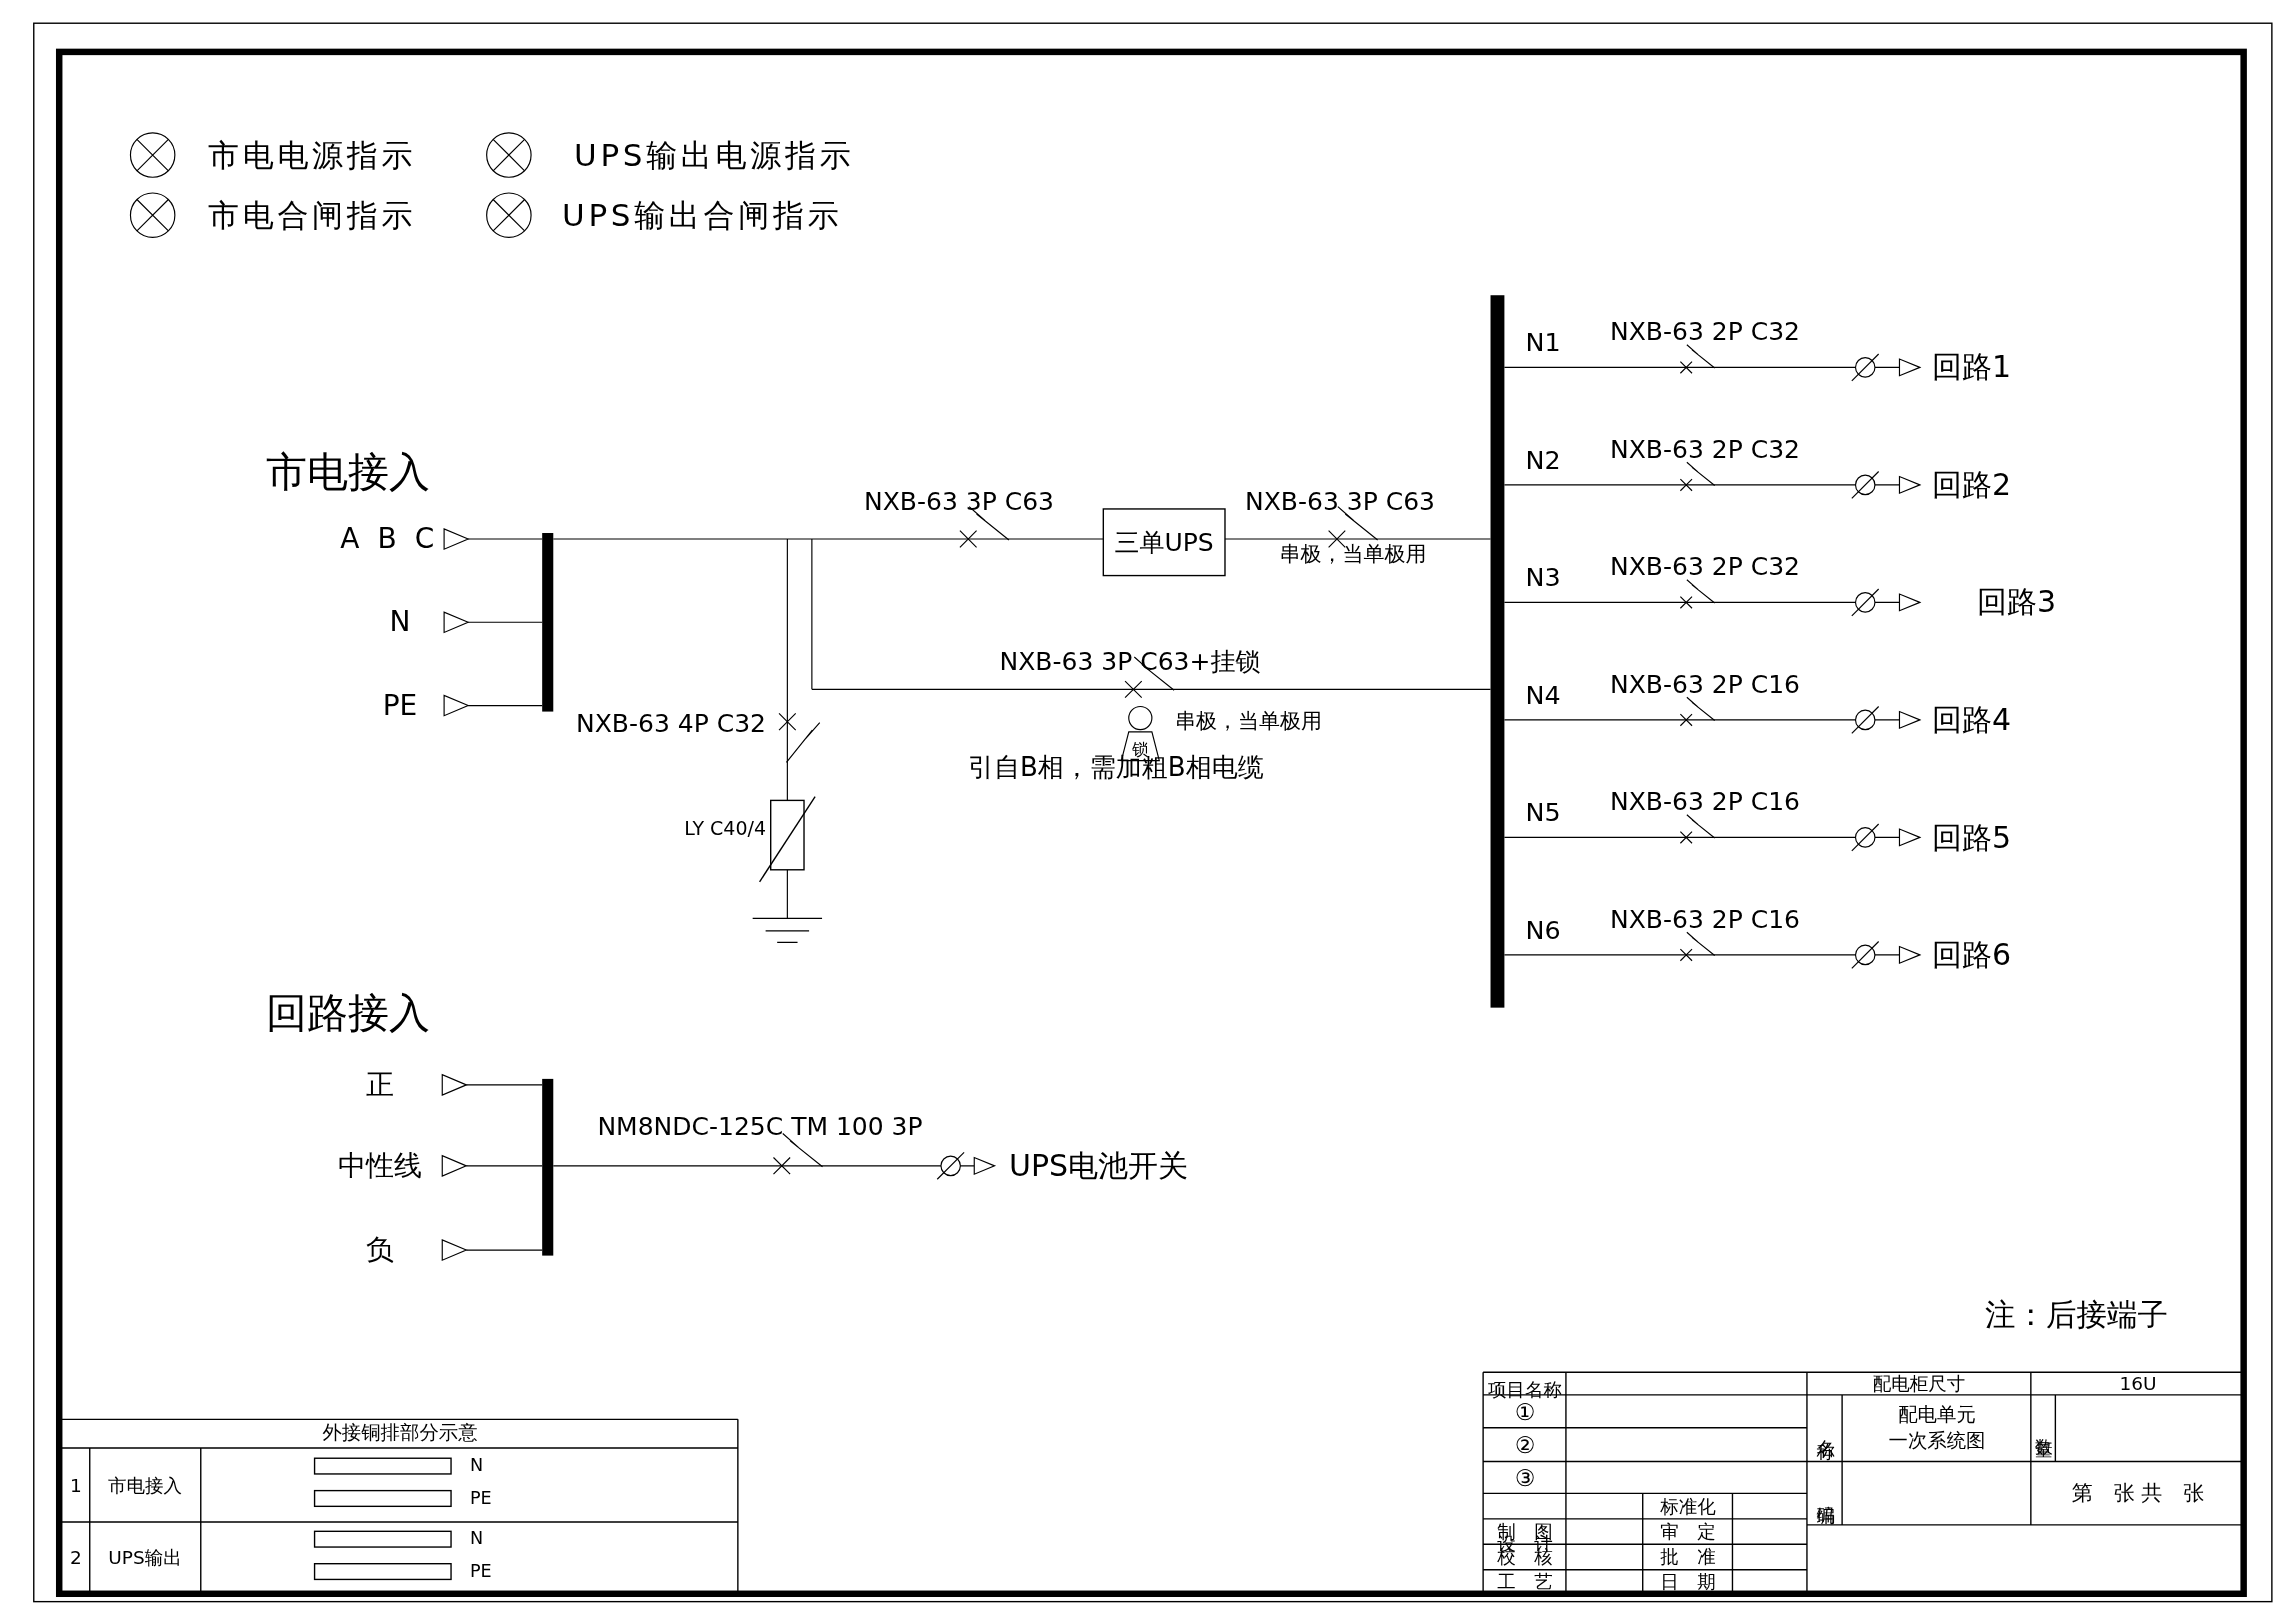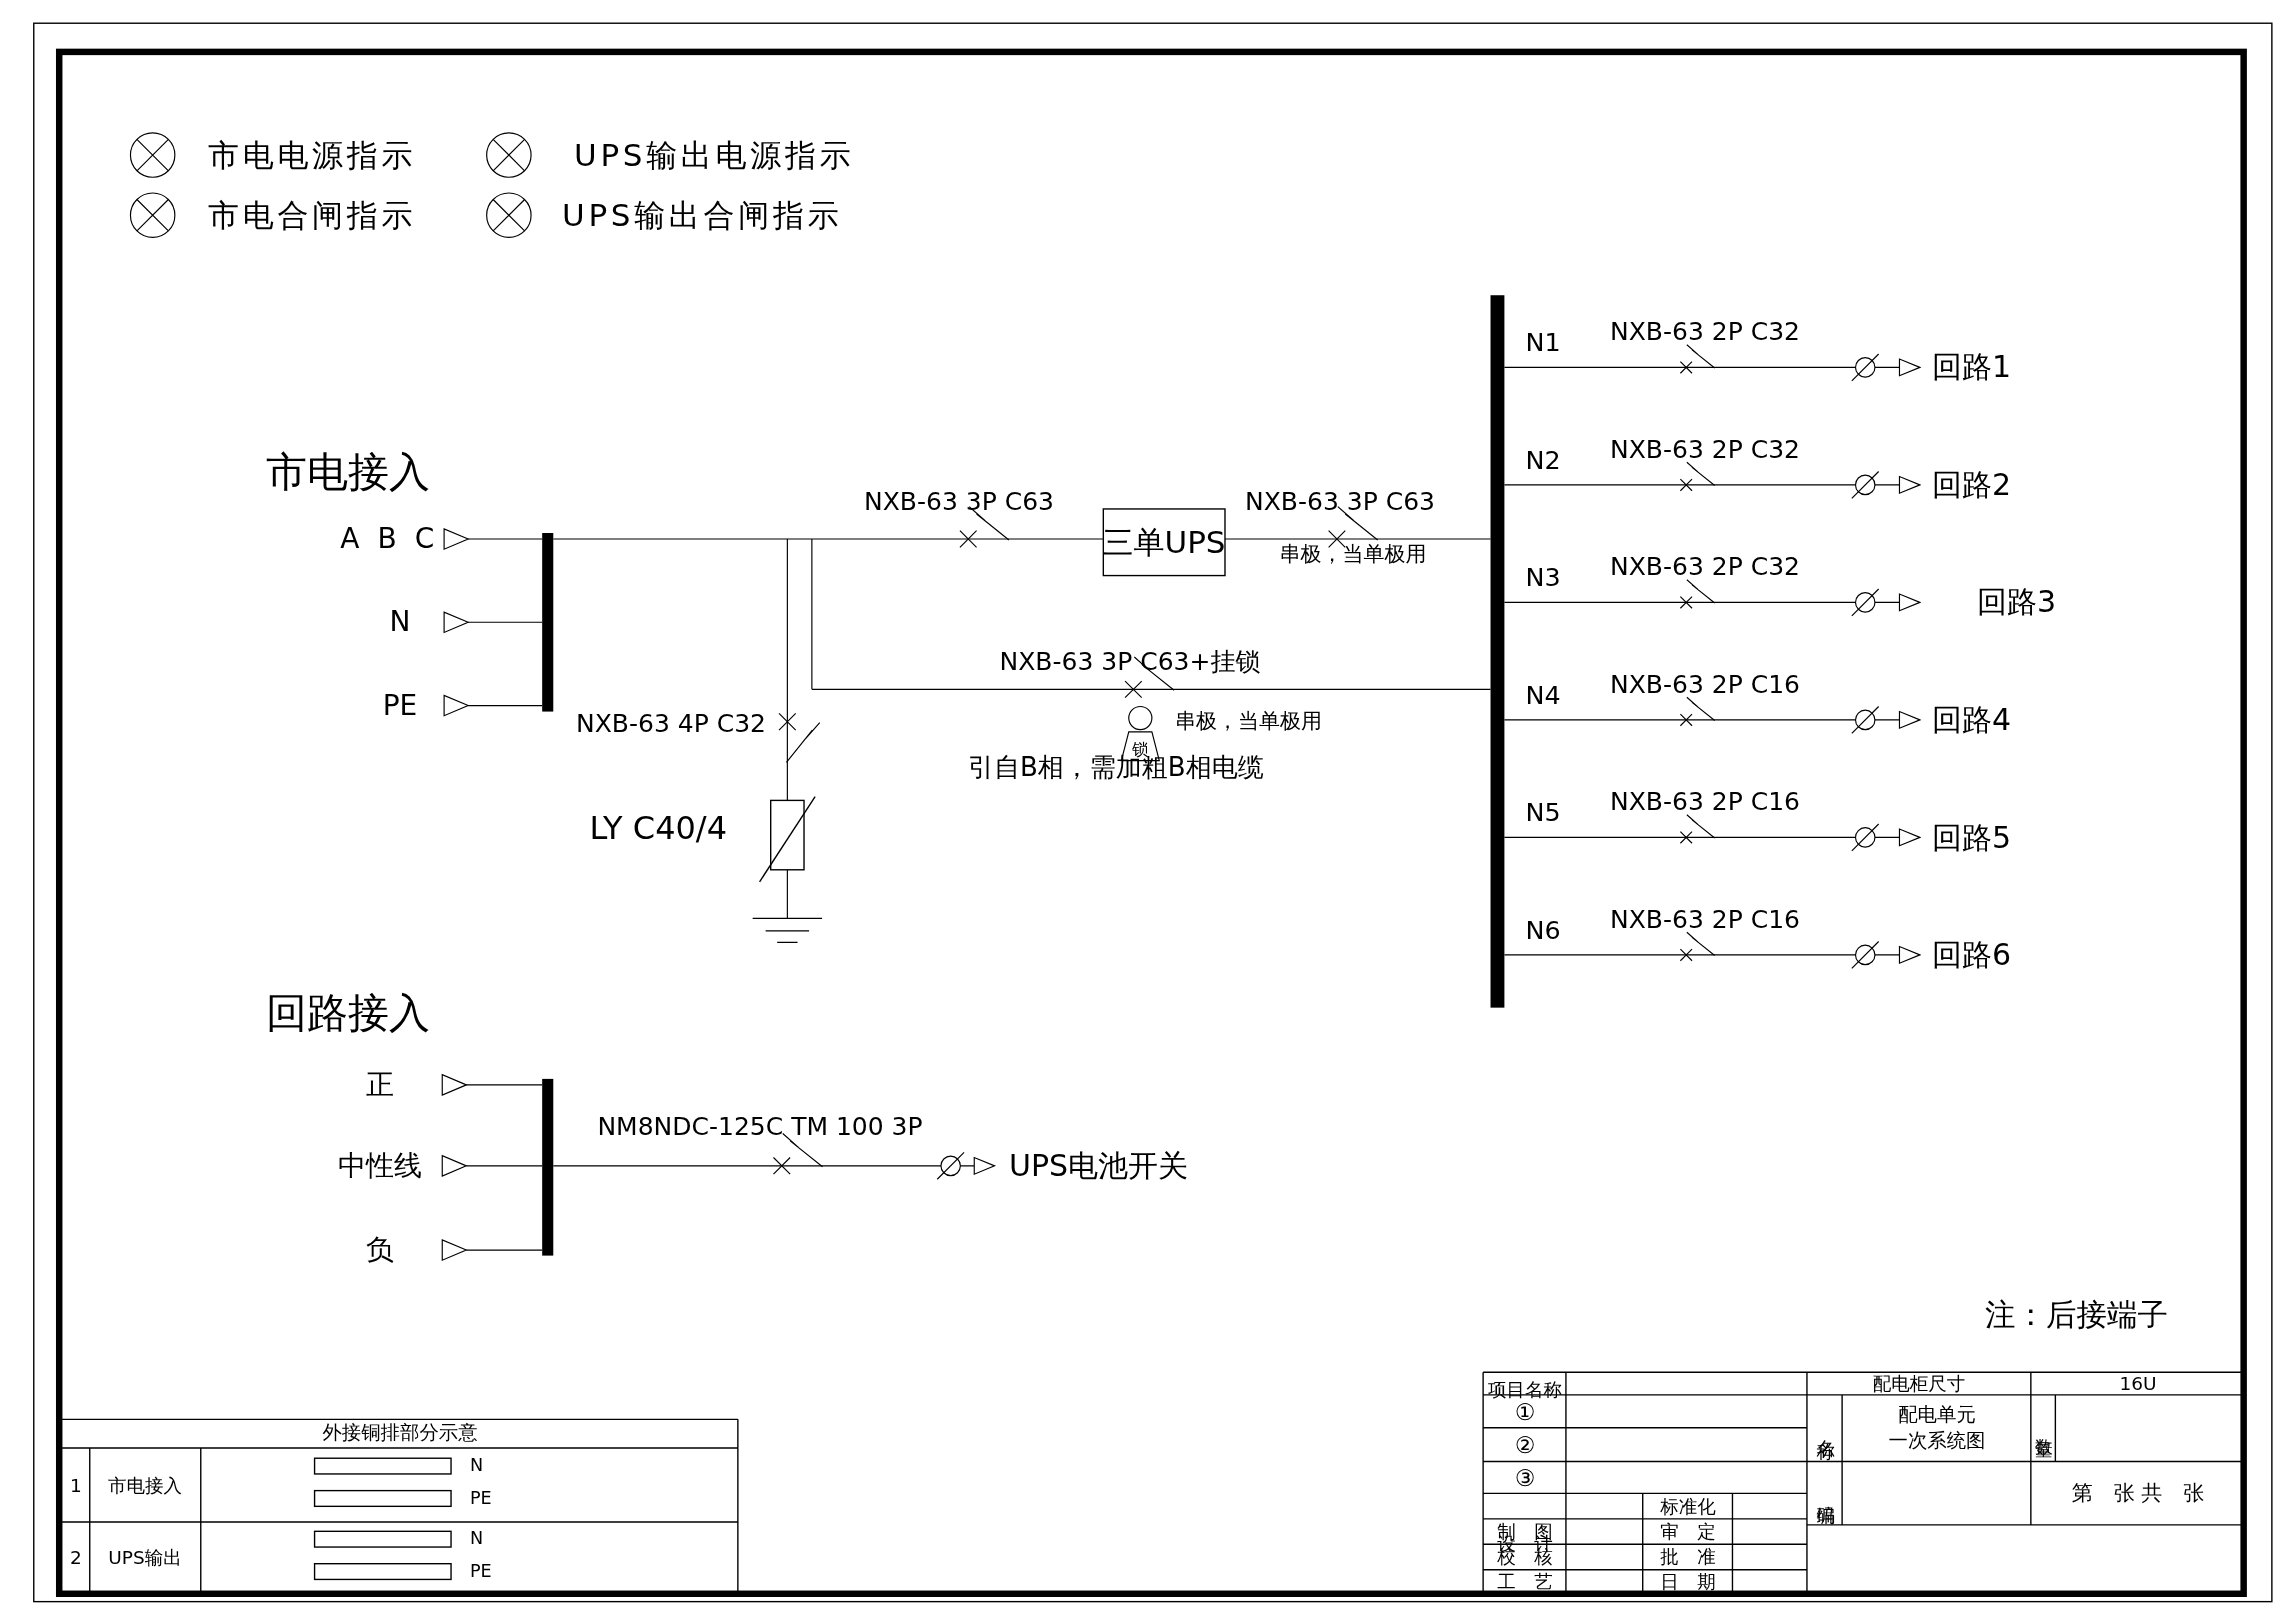--- a/index.html
+++ b/index.html
@@ -144,26 +144,26 @@
 <div class="t l" style="left:574px;top:155px;font-size:31px;letter-spacing:3.7px;">UPS输出电源指示</div>
 <div class="t l" style="left:208px;top:215px;font-size:31px;letter-spacing:3.7px;">市电合闸指示</div>
 <div class="t l" style="left:562px;top:215px;font-size:31px;letter-spacing:3.7px;">UPS输出合闸指示</div>
 
 <div class="t l" style="left:266px;top:472px;font-size:41px;">市电接入</div>
 <div class="t r" style="left:439px;top:539px;font-size:28px;letter-spacing:4.6px;">A B C</div>
 <div class="t c" style="left:400px;top:622px;font-size:28px;">N</div>
 <div class="t c" style="left:400px;top:706px;font-size:28px;">PE</div>
 
 <div class="t c" style="left:959px;top:501px;font-size:25px;">NXB-63 3P C63</div>
-<div class="t c" style="left:1164px;top:542px;font-size:31px;">三单UPS</div>
+<div class="t c" style="left:1164px;top:542px;font-size:25px;">三单UPS</div>
 <div class="t c" style="left:1340px;top:501px;font-size:25px;">NXB-63 3P C63</div>
 <div class="t c" style="left:1353px;top:554px;font-size:21px;">串极，当单极用</div>
 
 <div class="t r" style="left:766px;top:723px;font-size:25px;">NXB-63 4P C32</div>
-<div class="t r" style="left:727px;top:828px;font-size:32px;text-align:right;">LY C40/4</div>
+<div class="t r" style="left:766px;top:828px;font-size:19px;text-align:right;">LY C40/4</div>
 
 <div class="t c" style="left:1130px;top:661px;font-size:25px;">NXB-63 3P C63+挂锁</div>
 <div class="t l" style="left:1175px;top:721px;font-size:21px;">串极，当单极用</div>
 <div class="t l" style="left:968px;top:767px;font-size:26px;">引自B相，需加粗B相电缆</div>
 
 <div class="t c" style="left:1543px;top:343px;font-size:25.4px;">N1</div>
 <div class="t c" style="left:1705px;top:331px;font-size:25px;">NXB-63 2P C32</div>
 <div class="t l" style="left:1932px;top:367px;font-size:30px;">回路1</div>
 
 <div class="t c" style="left:1543px;top:461px;font-size:25.4px;">N2</div>

